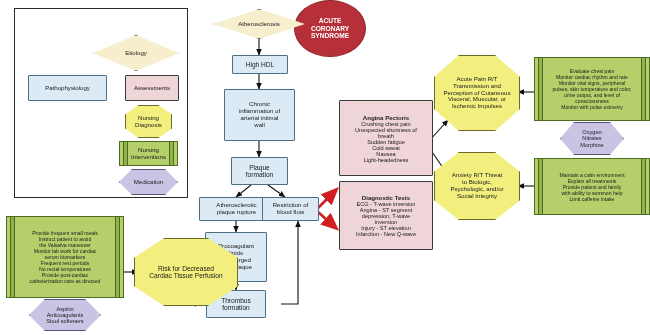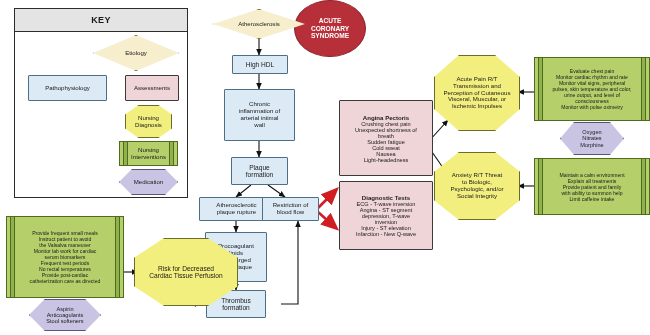--- a/index.html
+++ b/index.html
@@ -108,21 +108,20 @@
       <path d="M122,272 L138,272"></path>
     </g>
 
     <g stroke="#d01e22" stroke-width="2.6" fill="none" marker-end="url(#ahR)">
       <path d="M318,208 L336,190"></path>
       <path d="M318,212 L336,228"></path>
     </g>
   </svg>
 
   <div id="key-panel">
-    <div id="key-header">KEY</div>
 
     <div class="node etio fs6" style="left:78px;top:26px;width:86px;height:36px;">
       <span class="txt">Etiology</span>
     </div>
 
     <div class="node patho fs6" style="left:13px;top:66px;width:79px;height:26px;">
       <span class="txt">Pathophysiology</span>
     </div>
 
     <div class="node assess fs6" style="left:110px;top:66px;width:54px;height:26px;">

